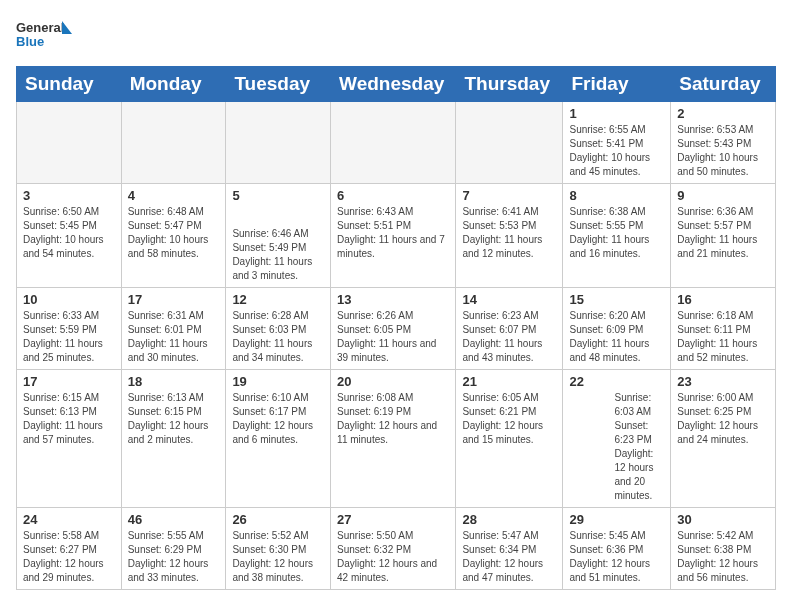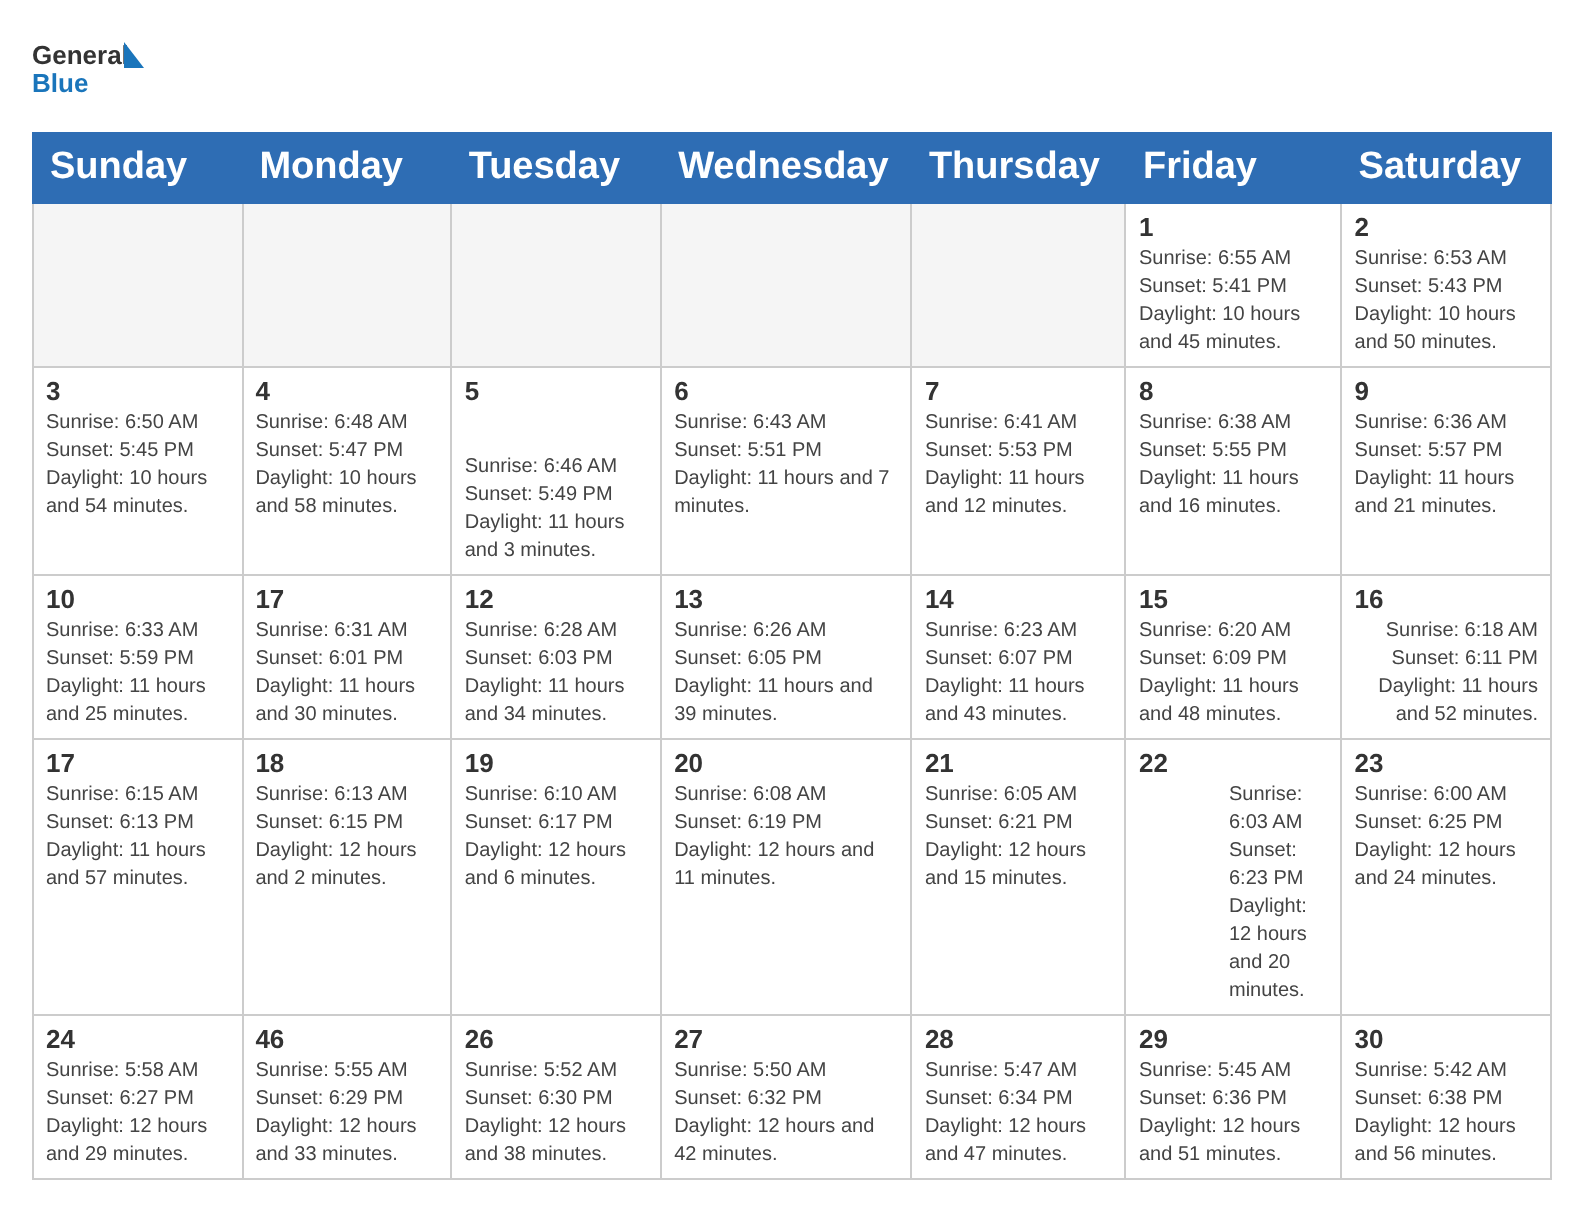--- a/index.html
+++ b/index.html
@@ -201,21 +201,21 @@
 Daylight: 11 hours and 43 minutes.</div>
         </td>
         <td>
           <span class="day-number">15</span>
           <div class="day-info" style="white-space: pre-line;">Sunrise: 6:20 AM
 Sunset: 6:09 PM
 Daylight: 11 hours and 48 minutes.</div>
         </td>
         <td>
           <span class="day-number">16</span>
-          <div class="day-info" style="white-space: pre-line; text-align: right;">Sunrise: 6:18 AM
+          <div class="day-info" style="white-space: pre-line;">Sunrise: 6:18 AM
 Sunset: 6:11 PM
 Daylight: 11 hours and 52 minutes.</div>
         </td>
       </tr>
       <tr>
         <td>
           <span class="day-number">17</span>
           <div class="day-info" style="white-space: pre-line;">Sunrise: 6:15 AM
 Sunset: 6:13 PM
 Daylight: 11 hours and 57 minutes.</div>

